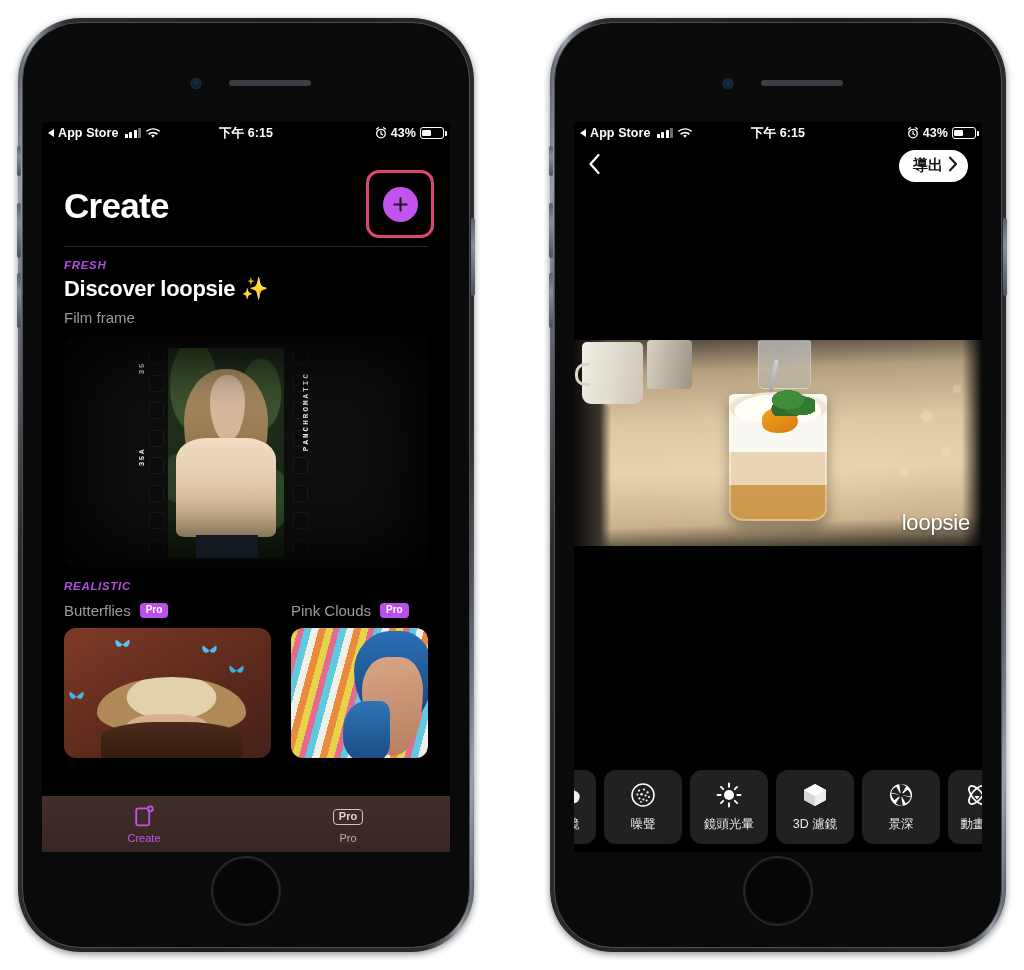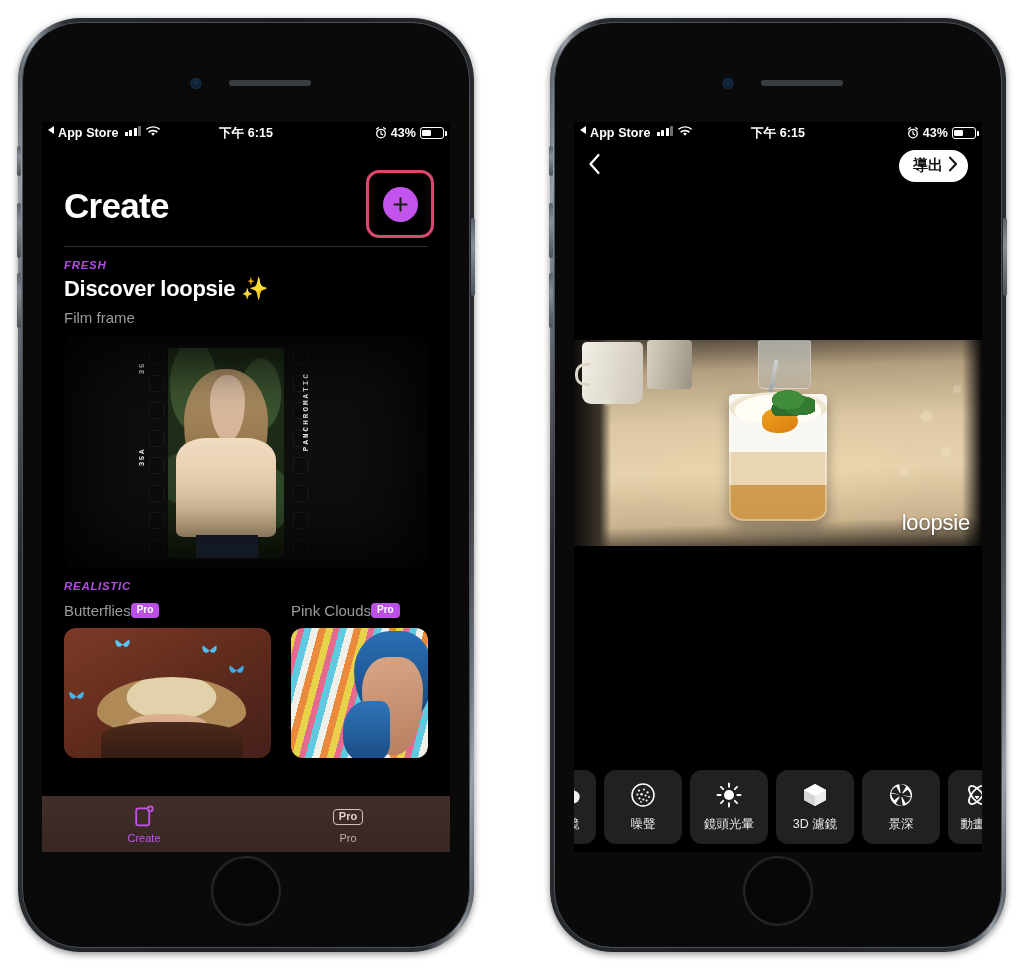--- a/index.html
+++ b/index.html
@@ -67,21 +67,21 @@
     position: absolute; left: 24px; right: 24px; top: 104px;
     height: 730px; background: #000; overflow: hidden;
   }
 
   
   .statusbar {
     height: 22px; display: flex; align-items: center;
     padding: 0 6px; color: #fff; font-size: 12.5px; font-weight: 600;
     letter-spacing: .1px;
   }
-  .sb-left { display: flex; align-items: flex-start; gap: 3px; flex: 1; }
+  .sb-left { display: flex; align-items: center; gap: 3px; flex: 1; }
   .sb-center { flex: 0 0 auto; font-weight: 700; }
   .sb-right { display: flex; align-items: center; gap: 4px; flex: 1; justify-content: flex-end; }
   .back-tri {
     width: 0; height: 0; border-top: 4.5px solid transparent;
     border-bottom: 4.5px solid transparent; border-right: 6px solid #fff;
     margin-right: 1px;
   }
   .bars { display: inline-flex; align-items: flex-end; gap: 1.5px; height: 10px; margin-left: 3px; }
   .bars i { display: block; width: 3px; background: #fff; border-radius: .5px; }
   .bars i:nth-child(1){height:4px}.bars i:nth-child(2){height:6px}
@@ -165,21 +165,21 @@
   }
   .film-txt.t35  { left: 74px; top: 26px; }
   .film-txt.t35a { left: 74px; top: 112px; }
   .film-txt.pan  { left: 238px; top: 36px; letter-spacing: 2.1px; }
   .film-vig { position:absolute; inset:0; box-shadow: inset 0 0 60px 24px rgba(0,0,0,.85); }
 
   
   .row2 { display: flex; gap: 8px; margin: 10px 22px 0 22px; }
   .col { flex: 1; min-width: 0; }
   .col.partial { flex: 0 0 137px; margin-left: 12px; }
-  .col-head { display: flex; align-items: center; }
+  .col-head { display: flex; align-items: center; gap: 9px; }
   .col-label { font-size: 15px; color: #9b9b9e; white-space: nowrap; }
   .pro-badge {
     background: #bb4fe8; color: #fff; font-size: 10px; font-weight: 700;
     padding: 2px 6px 3px; border-radius: 4px; line-height: 1;
   }
   .thumb { margin-top: 9px; height: 130px; border-radius: 12px; overflow: hidden; position: relative; }
   .th-butterfly { background: linear-gradient(150deg,#7d3a27,#5d2a1c 55%,#45201a); }
   .bf-hat { position:absolute; left:16%; top:38%; width:72%; height:44%;
     background: radial-gradient(ellipse at 50% 35%, #e2d2ab 0 42%, #b08a56 43% 100%);
     border-radius: 50% 50% 46% 46% / 62% 62% 38% 38%; }

